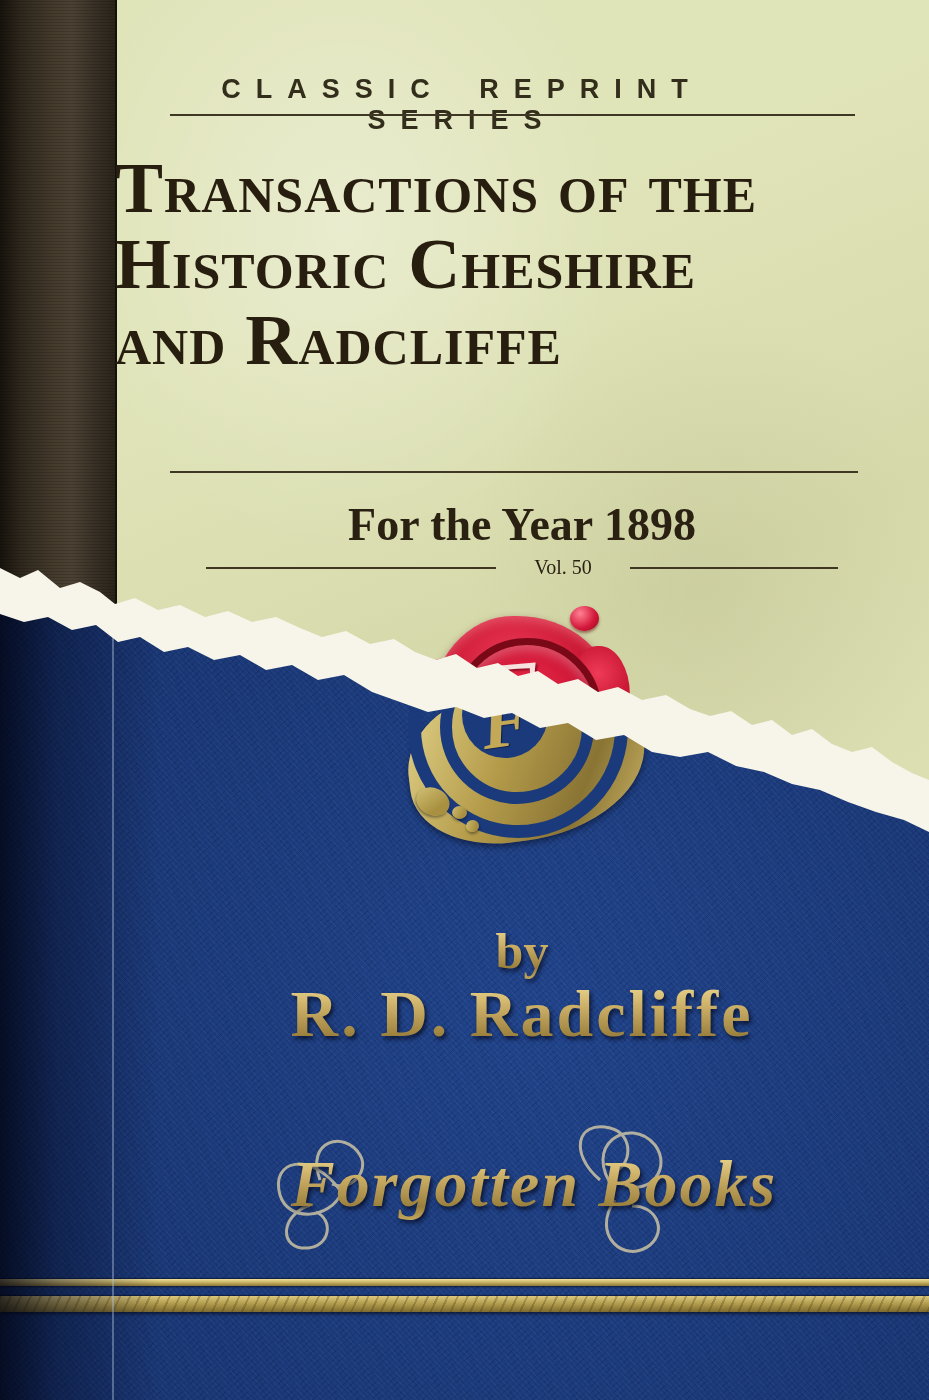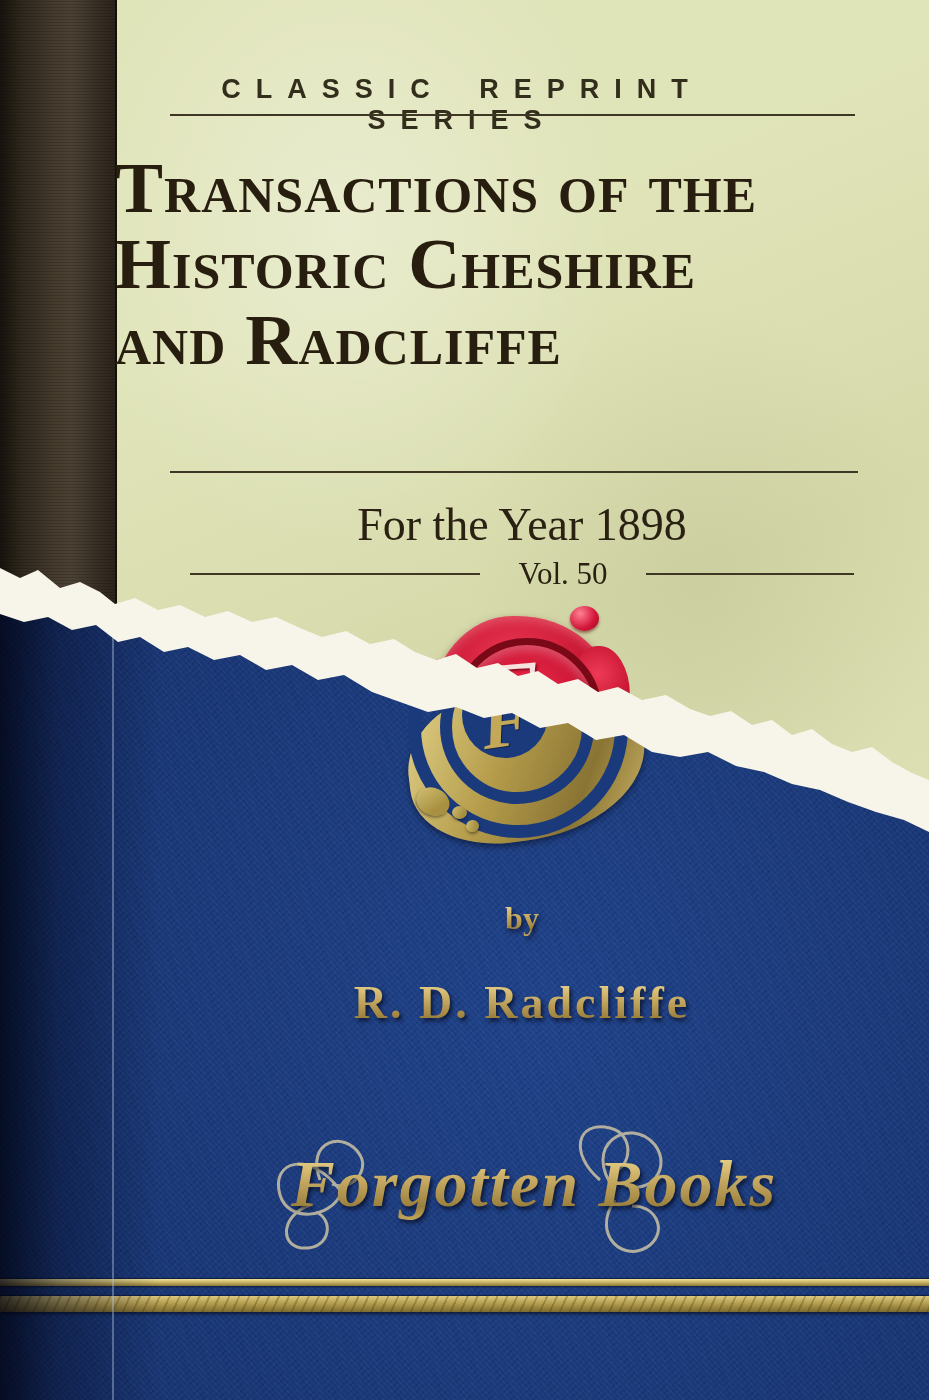--- a/index.html
+++ b/index.html
@@ -28,22 +28,22 @@
   .imprint-dot{position:absolute;background:linear-gradient(120deg,#d2c074,#a89040 70%);
     border-radius:50%;box-shadow:0 2px 3px rgba(0,0,10,.4);}
   .imprint-dot.d1{left:416px;top:788px;width:34px;height:27px;transform:rotate(24deg);}
   .imprint-dot.d2{left:452px;top:806px;width:15px;height:13px;}
   .imprint-dot.d3{left:466px;top:820px;width:13px;height:12px;transform:rotate(-15deg);}
   
   .gold-text{font-family:"Liberation Serif",serif;font-weight:bold;text-align:center;
     background:linear-gradient(180deg,#efdd96 5%,#cfb269 38%,#9a7f3c 80%,#c9ae60 100%);
     -webkit-background-clip:text;background-clip:text;color:transparent;
     filter:drop-shadow(2px 3px 2px rgba(0,0,12,.65));}
-  #byline{position:absolute;left:115px;width:814px;top:900px;font-size:32px;}
-  #author{position:absolute;left:115px;width:814px;top:976px;font-size:46px;letter-spacing:3px;}
+  #byline{position:absolute;left:115px;width:814px;top:922px;font-size:50px;}
+  #author{position:absolute;left:115px;width:814px;top:976px;font-size:66px;letter-spacing:3px;}
   #publisher{position:absolute;left:115px;width:814px;top:1146px;font-size:66px;
     font-style:italic;letter-spacing:2px;margin-left:12px;}
   .flourish{position:absolute;opacity:.8;}
   
   .gold-band{position:absolute;left:0;width:929px;}
   .gold-band.thin{top:1279px;height:7px;
     background:linear-gradient(180deg,#efe09a,#cbb668 45%,#8d7836);
     box-shadow:0 1px 2px rgba(0,0,5,.55),0 -1px 1px rgba(0,0,5,.4);}
   .gold-band.thick{top:1296px;height:16px;
     background:
@@ -90,27 +90,27 @@
   #series{position:absolute;left:115px;width:694px;top:74px;text-align:center;
     font-family:"Liberation Sans",sans-serif;font-size:27px;font-weight:bold;
     letter-spacing:15px;word-spacing:12px;margin-right:-15px;color:#332d1c;}
   .rule{position:absolute;height:2px;background:#3e3723;}
   #rule-series{left:170px;top:114px;width:685px;}
   #rule-mid{left:170px;top:471px;width:688px;}
   #title{position:absolute;left:115px;width:886px;top:150px;text-align:left;
     font-variant:small-caps;font-weight:bold;font-size:72px;line-height:76px;
     letter-spacing:1px;}
   #subtitle{position:absolute;left:115px;width:814px;top:498px;text-align:center;
-    font-size:46px;color:#2a2113;}
+    font-size:46px;color:#2a2113;font-weight:bold;}
   #vol-row{position:absolute;left:115px;top:556px;width:814px;display:flex;
     align-items:center;justify-content:center;}
   #vol-row .vline{height:2px;background:#3e3723;}
   #vol-row .vl-left{width:290px;margin-right:38px;}
   #vol-row .vl-right{width:208px;margin-left:38px;}
-  #volume{font-size:31px;color:#2a2113;}
+  #volume{font-size:20px;color:#2a2113;}
   
   .wax-blob{position:absolute;left:430px;top:616px;width:184px;height:158px;
     background:radial-gradient(circle at 45% 32%,#ee3a57,#c51430 55%,#8e0b20 92%);
     border-radius:46% 54% 56% 44% / 62% 54% 46% 40%;
     box-shadow:0 4px 8px rgba(80,0,10,.5), inset 0 5px 10px rgba(255,160,170,.35);}
   .wax-blob::before{content:"";position:absolute;left:-20px;top:42px;width:62px;height:74px;
     background:inherit;border-radius:60% 40% 55% 45%/55% 50% 50% 45%;}
   .wax-blob::after{content:"";position:absolute;right:-16px;top:30px;width:58px;height:86px;
     background:inherit;border-radius:45% 55% 50% 50%/50% 60% 45% 55%;}
   .wax-ring{position:absolute;left:452px;top:638px;width:136px;height:136px;border-radius:50%;

